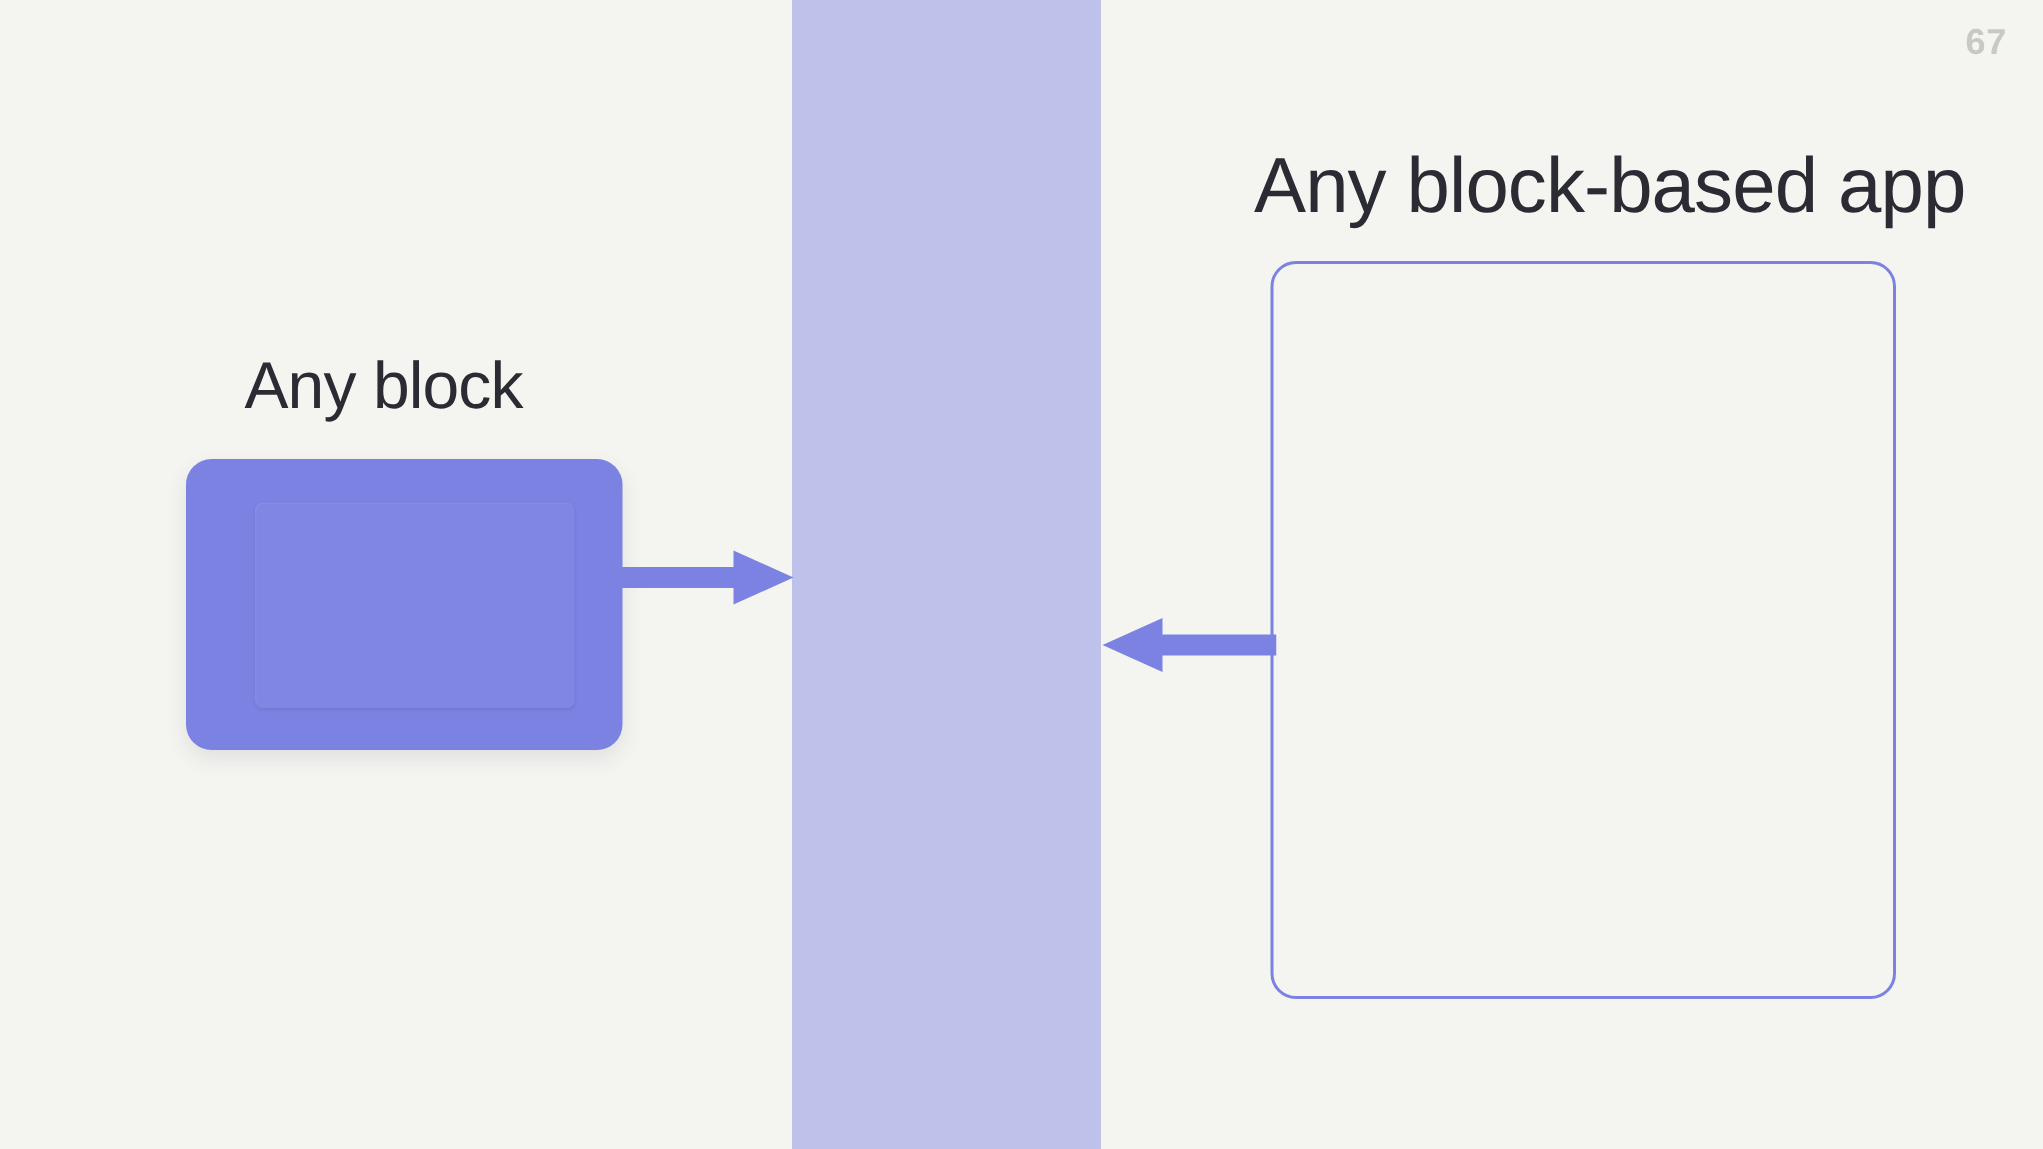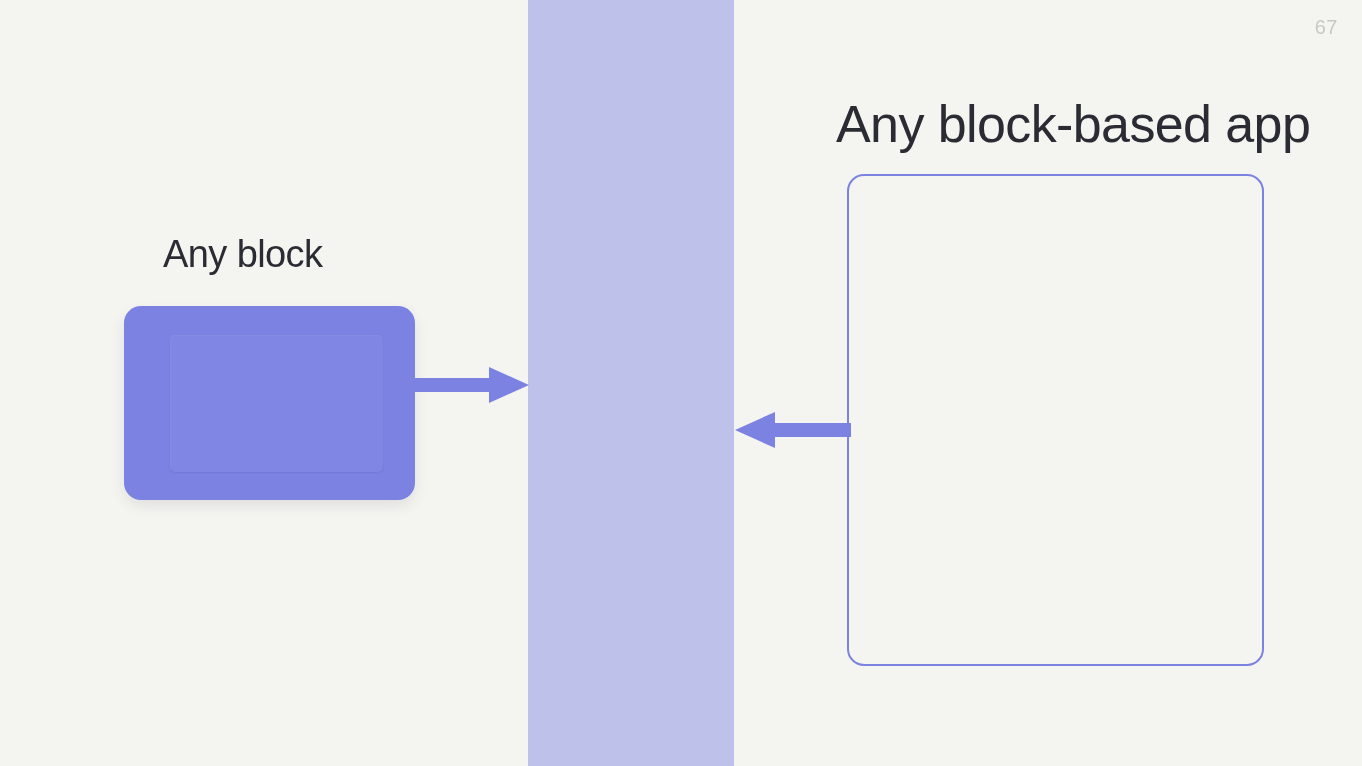--- a/index.html
+++ b/index.html
@@ -16,43 +16,43 @@
     height: 766px;
     background: #f4f4f0;
     overflow: hidden;
   }
 
   
   .page-number {
     position: absolute;
     top: 17px;
     right: 24px;
-    font-size: 20px;
-    font-weight: 400;
+    font-size: 24px;
+    font-weight: 700;
     color: #c9c9c4;
     letter-spacing: 0.5px;
     line-height: 1;
   }
 
   
   .center-band {
     position: absolute;
     left: 528px;
     top: 0;
     width: 206px;
     height: 766px;
     background: #bec2eb;
   }
 
   
   .left-label {
     position: absolute;
     left: 163px;
     top: 234px;
-    font-size: 38px;
+    font-size: 44px;
     font-weight: 400;
     color: #2b2b33;
     letter-spacing: -0.6px;
     line-height: 1.1;
     white-space: nowrap;
   }
 
   .block-card {
     position: absolute;
     left: 124px;

